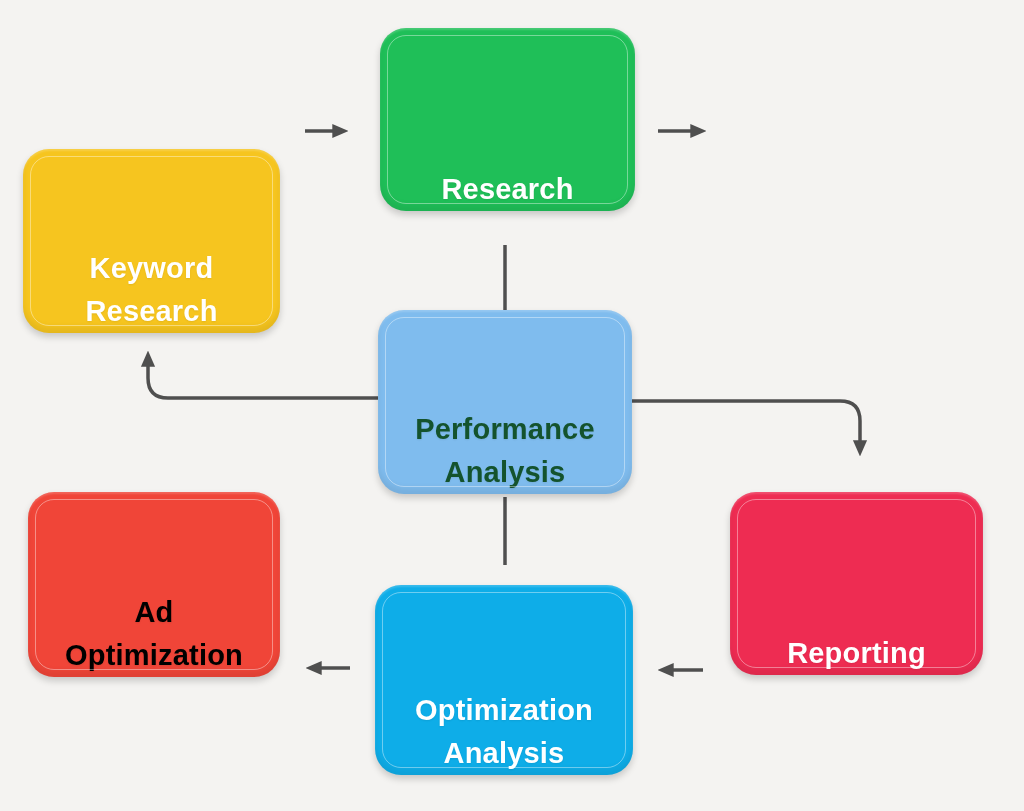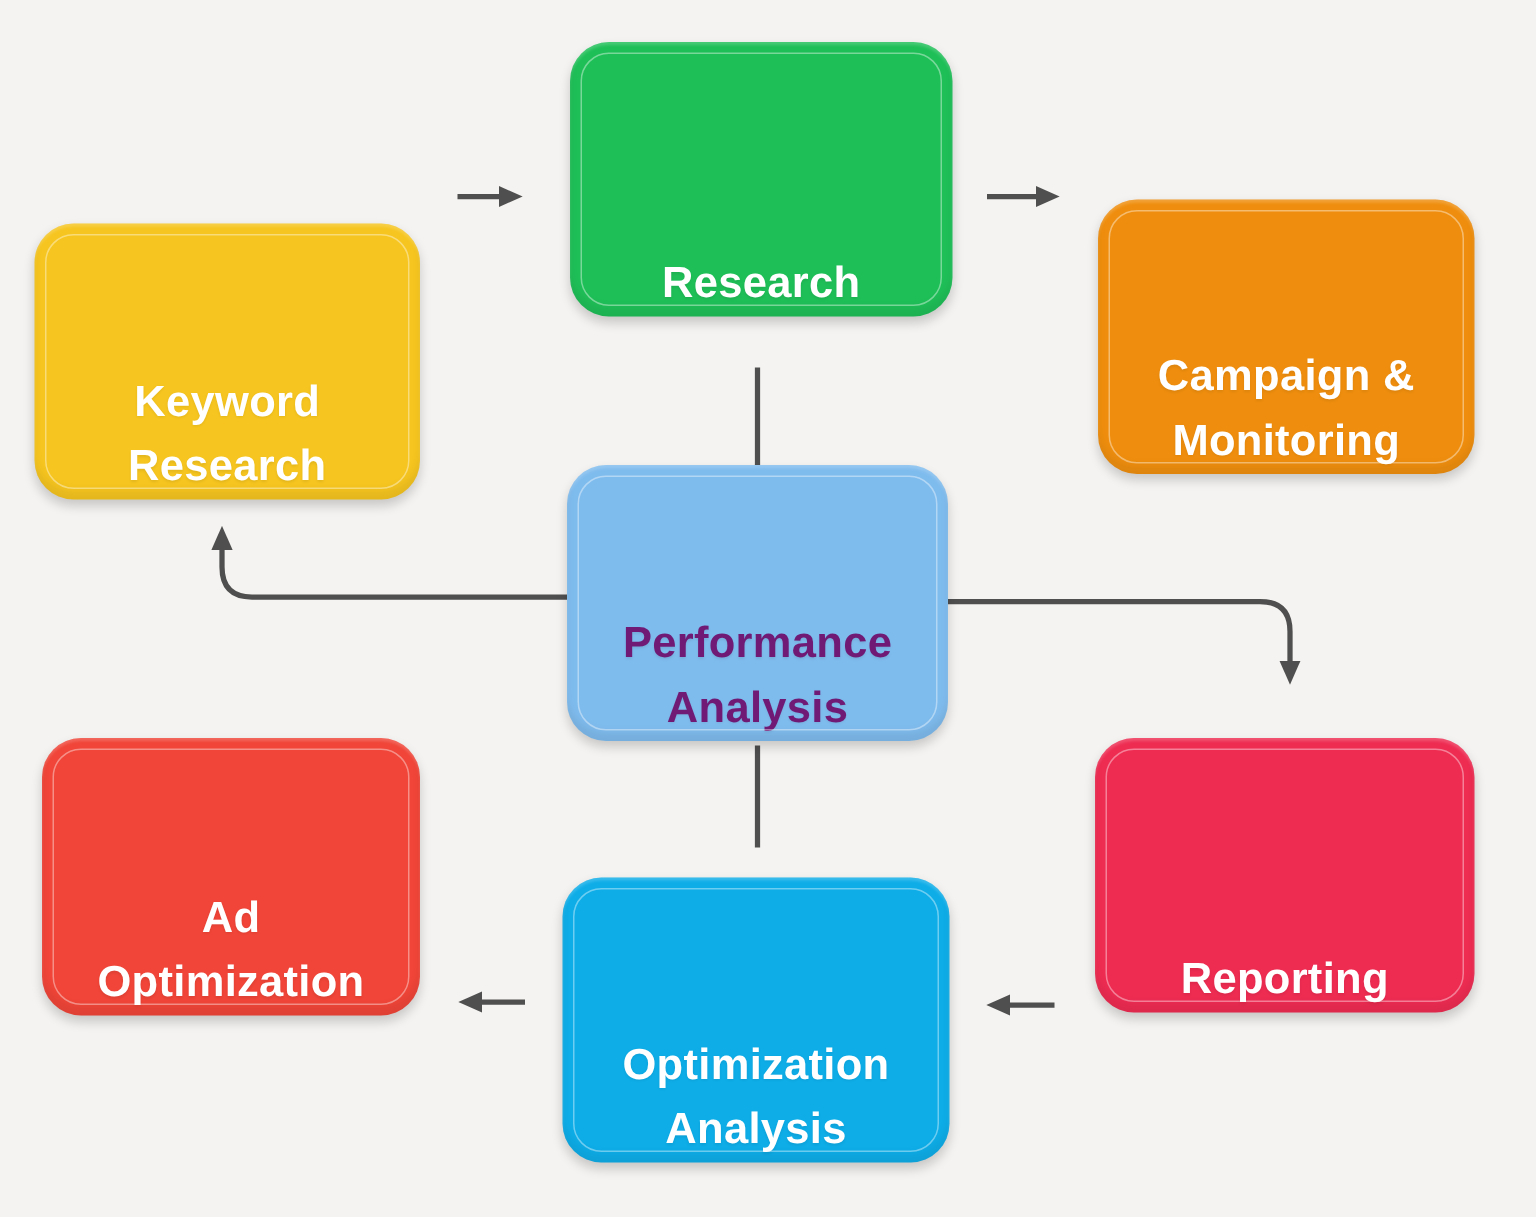--- a/index.html
+++ b/index.html
@@ -89,31 +89,27 @@
 
   <div class="node n-keyword" style="background: rgb(246, 197, 31); color: rgb(255, 255, 255); margin-top: 29px;">
     <span class="node-label">Keyword
 Research</span>
   </div>
 
   <div class="node n-research" style="background: rgb(31, 191, 88); color: rgb(255, 255, 255);">
     <span class="node-label">Research</span>
   </div>
 
-  <div class="node n-campaign" style="background: rgb(239, 142, 14); color: rgb(255, 255, 255);">
-    <span class="node-label">Campaign &amp;
-Monitoring</span>
-  </div>
 
-  <div class="node n-performance" style="background: rgb(127, 188, 238); color: #701a75;">
+  <div class="node n-performance" style="background: rgb(127, 188, 238); color: #14532d;">
     <span class="node-label">Performance
 Analysis</span>
   </div>
 
-  <div class="node n-ad" style="background: rgb(240, 69, 56); color: #ffffff;">
+  <div class="node n-ad" style="background: rgb(240, 69, 56); color: #000000;">
     <span class="node-label">Ad
 Optimization</span>
   </div>
 
   <div class="node n-optimization" style="background: rgb(14, 173, 232); color: rgb(255, 255, 255);">
     <span class="node-label">Optimization
 Analysis</span>
   </div>
 
   <div class="node n-reporting" style="background: rgb(238, 44, 82); color: rgb(255, 255, 255);">

